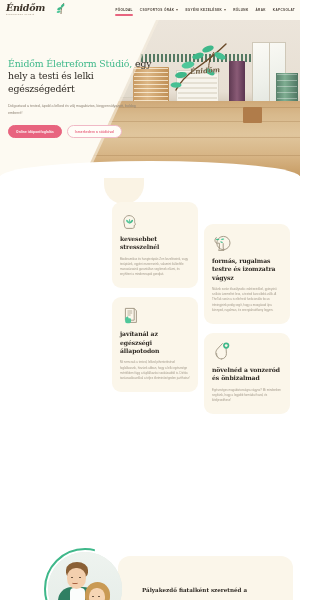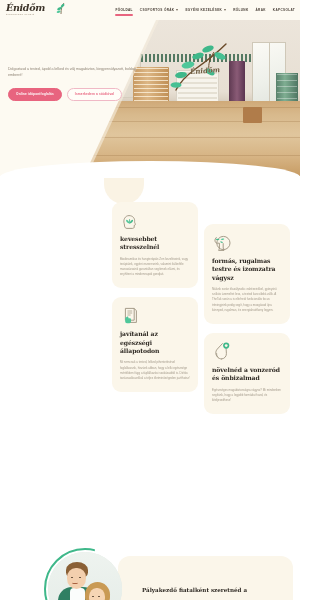--- a/index.html
+++ b/index.html
@@ -350,20 +350,24 @@
       <ellipse cx="30" cy="14" rx="6" ry="3" fill="#3fb88a" transform="rotate(-18 30 14)"></ellipse>
       <ellipse cx="20" cy="23" rx="6.5" ry="3.2" fill="#4ec79a" transform="rotate(-12 20 23)"></ellipse>
       <ellipse cx="13" cy="33" rx="6" ry="3" fill="#3fb88a" transform="rotate(-8 13 33)"></ellipse>
       <ellipse cx="8" cy="43" rx="5.5" ry="2.8" fill="#46c093" transform="rotate(0 8 43)"></ellipse>
       <ellipse cx="42" cy="30" rx="5" ry="2.6" fill="#3fb88a" transform="rotate(30 42 30)"></ellipse>
     </svg>
     <span class="branch-word">Énidőm</span>
   </div>
 
   <div class="hero-text">
+    <h1 class="hero-h1">
+      <span class="accent">Énidőm Életreform Stúdió,</span>
+      <span>egy hely a testi és lelki egészségedért</span>
+    </h1>
     <p class="hero-sub">Dolgoztasd a tested, ápold a lelked és válj magabiztos, kiegyensúlyozott, boldog emberré!</p>
     <div class="hero-btns">
       <button class="btn btn-primary">Online időpontfoglalás</button>
       <button class="btn btn-ghost">Ismerkedem a stúdióval</button>
     </div>
   </div>
 
   <div class="hero-curve"></div>
 </section>
 

